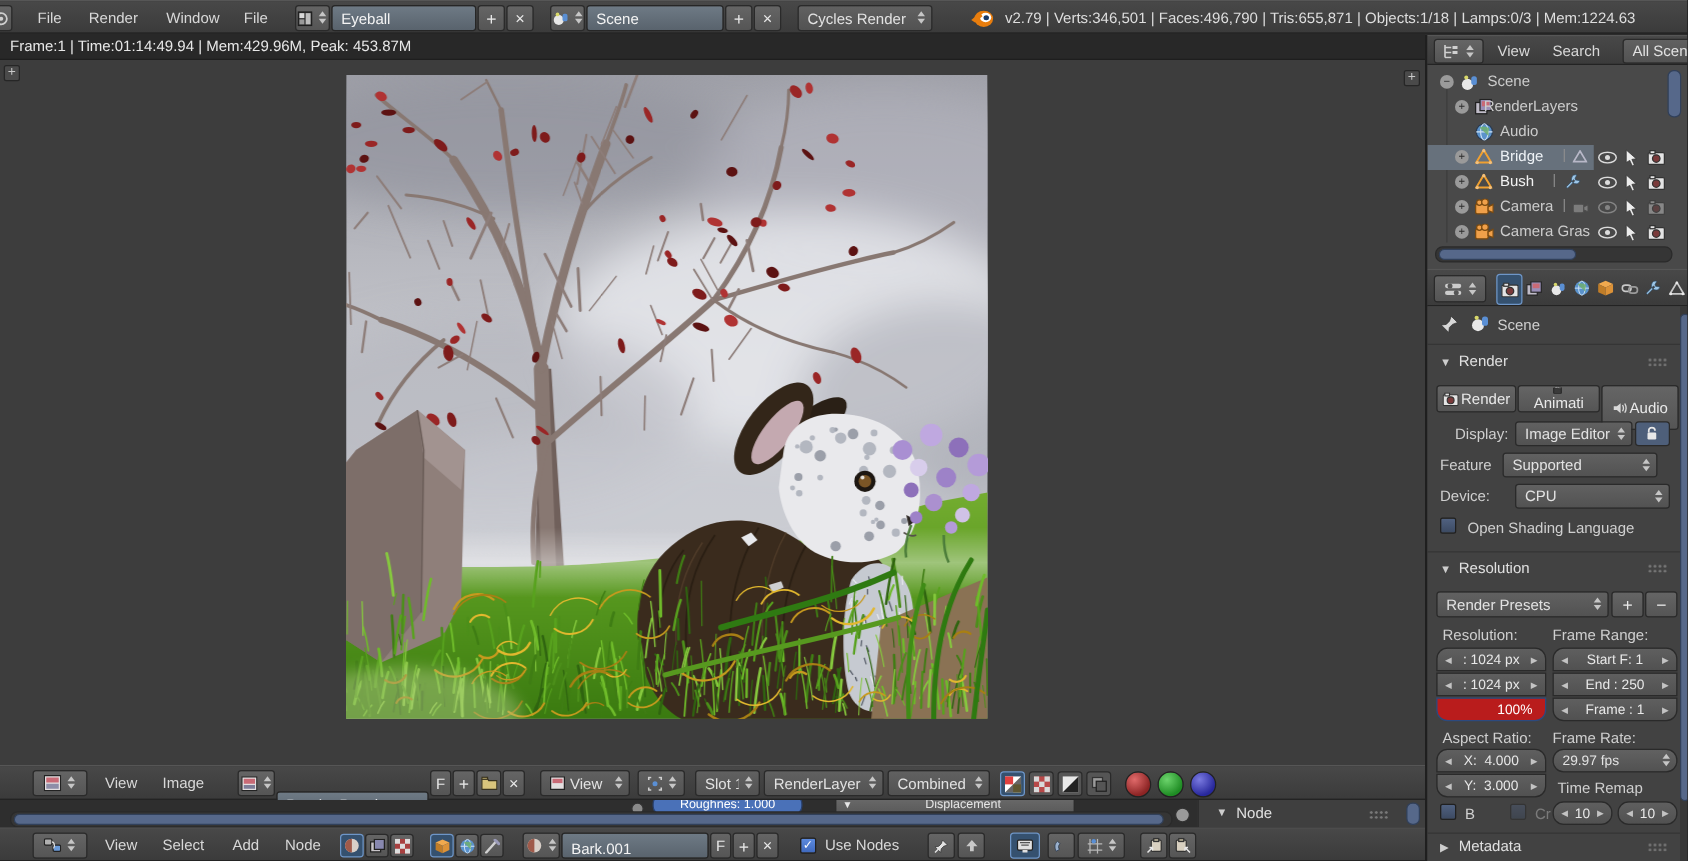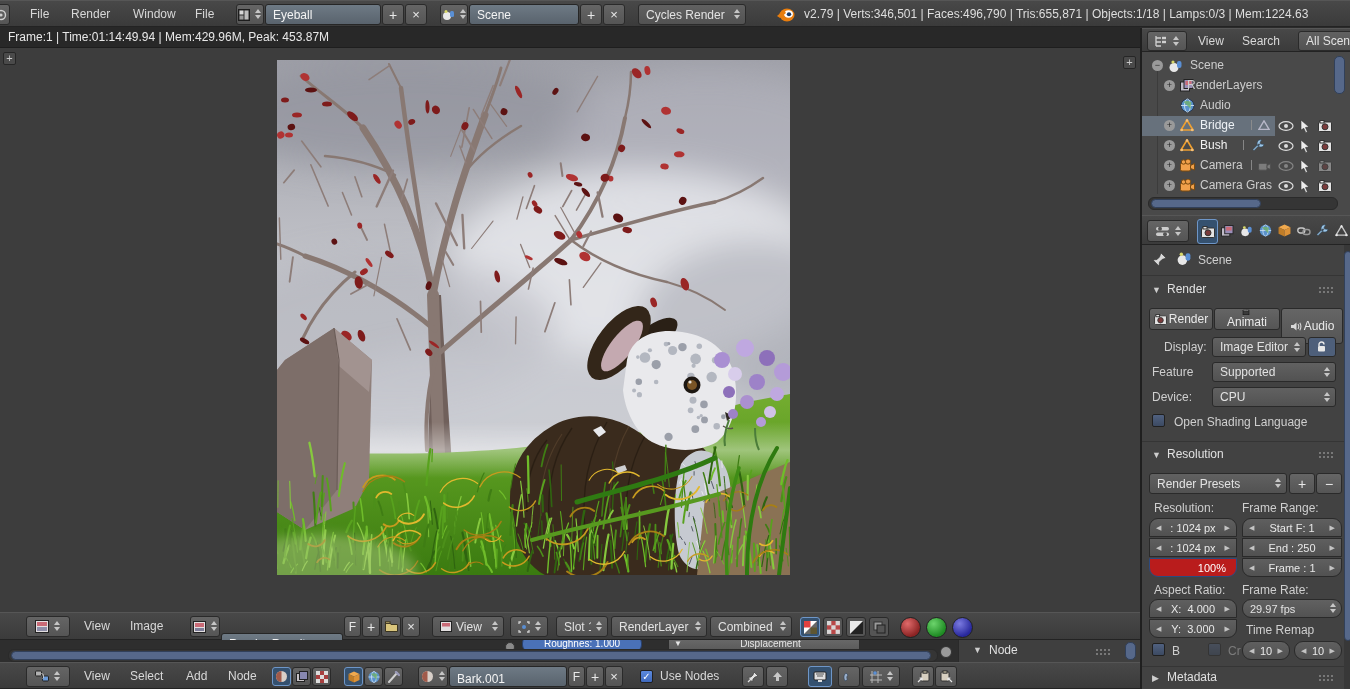--- a/index.html
+++ b/index.html
@@ -1318,21 +1318,21 @@
           <span class="uds"></span>
         </div>
       <div class="abs btn" style="left:166px;top:92px;width:28px;height:20px;background:#4e5f7a;">
         <svg width="12" height="12" viewBox="0 0 12 12">
             <path d="M3 5 V3.5 A2.5 2.5 0 0 1 8 3.5" fill="none" stroke="#e8e8e8" stroke-width="1.4"></path>
             <rect x="2" y="5" width="7" height="5.5" rx="1" fill="#e8e8e8"></rect>
           </svg>
       </div>
 
       <span class="abs lbl12" style="left:10px;top:120px;">Feature</span>
-      <div class="abs dd" style="left:70px;top:117px;width:124px;height:20px;">
+      <div class="abs dd" style="left:60px;top:117px;width:124px;height:20px;">
           <span class="lbl">Supported</span>
           <span class="uds"></span>
         </div>
 
       <span class="abs lbl12" style="left:10px;top:145px;">Device:</span>
       <div class="abs dd" style="left:70px;top:142px;width:124px;height:20px;">
           <span class="lbl">CPU</span>
           <span class="uds"></span>
         </div>
 

